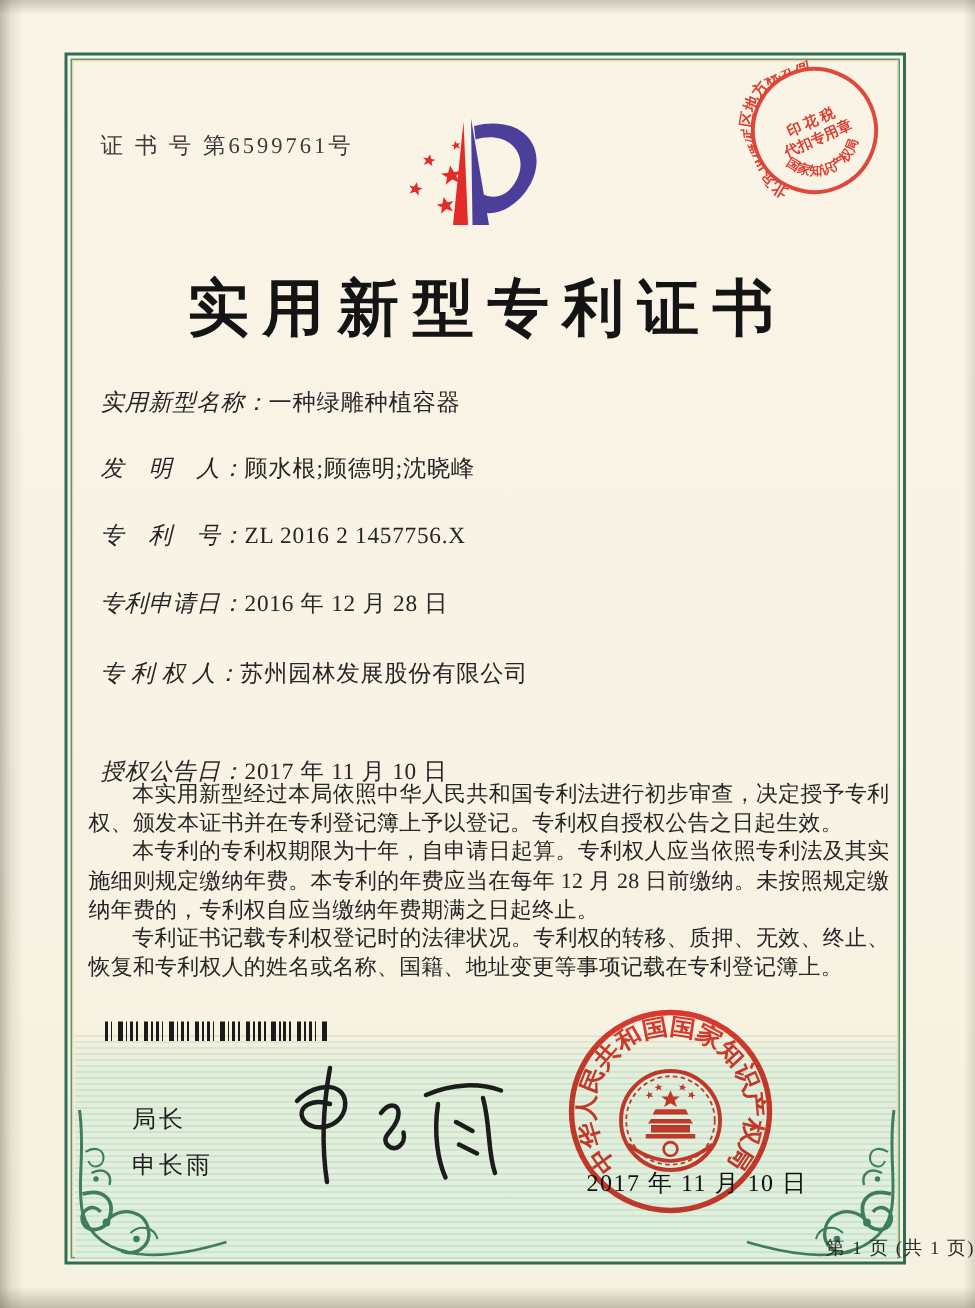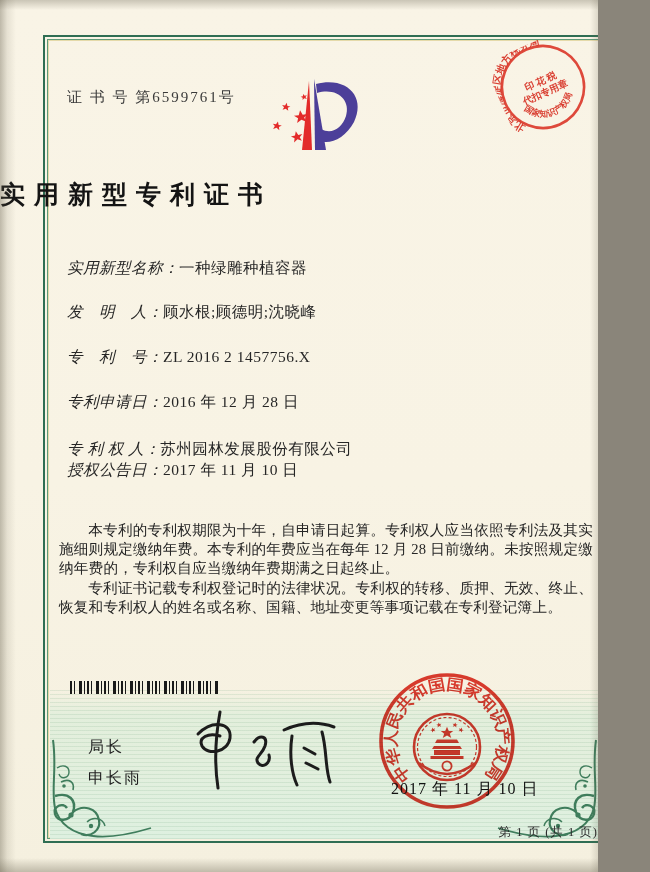--- a/index.html
+++ b/index.html
@@ -1,18 +1,18 @@
 <!DOCTYPE html>
 <html><head>
 <meta charset="utf-8">
 <style>
   html,body{margin:0;padding:0;}
   body{width:650px;height:872px;overflow:hidden;background:#8a857a;}
   .page{
-    position:relative;width:598px;height:872px;
+    position:relative;width:650px;height:872px;
     background:linear-gradient(180deg,#f9f4e6 0%,#f8f3e4 55%,#f5f0df 100%);
     font-family:"Liberation Serif", serif;
     color:#2b2b2b;
     overflow:hidden;
   }
   
   .edge-left{position:absolute;left:0;top:0;bottom:0;width:16px;
     background:linear-gradient(90deg,rgba(94,88,70,.38),rgba(94,88,70,.12) 45%,transparent);}
   .edge-top{position:absolute;left:0;top:0;right:0;height:10px;
     background:linear-gradient(180deg,rgba(94,88,70,.30),transparent);}
@@ -37,22 +37,22 @@
   .flourish.left{left:47px;top:738px;}
   .flourish.right{left:494px;top:738px;transform:scaleX(-1);}
 
   .cert-no{position:absolute;left:67px;top:88px;font-size:15px;letter-spacing:2px;color:#3a3a3a;}
 
   .logo{position:absolute;left:260px;top:76px;width:110px;height:92px;}
 
   .tax-stamp{position:absolute;left:498px;top:42px;width:90px;height:90px;
     transform:rotate(-24deg);opacity:.92;mix-blend-mode:multiply;}
 
-  .title{position:absolute;left:0;top:178px;width:100%;
-    font-size:25px;font-weight:bold;letter-spacing:9px;color:#141414;}
+  .title{position:absolute;left:0;top:178px;width:100%;text-align:center;
+    font-size:41px;font-weight:bold;letter-spacing:9px;color:#141414;}
 
   .field{position:absolute;left:67px;font-size:15.5px;white-space:pre;color:#262626;}
   .field .lab{letter-spacing:.5px;font-style:italic;}
   .field .val{letter-spacing:.5px;text-align:center;}
 
   .body-text{position:absolute;left:59px;top:521px;width:534px;
     font-size:14.6px;line-height:19.2px;text-align:justify;color:#262626;letter-spacing:.2px;}
   .body-text p{margin:0;text-indent:2em;}
 
   .barcode{position:absolute;left:70px;top:681px;width:150px;height:13px;
@@ -153,23 +153,24 @@
     <text x="0" y="9" text-anchor="middle" font-size="9.6" class="seal-text">代扣专用章</text>
   </svg>
 
   <div class="title">实用新型专利证书</div>
 
   <div class="field" style="top:258px"><span class="lab">实用新型名称：</span><span class="val">一种绿雕种植容器</span></div>
   <div class="field" style="top:302px"><span class="lab">发　明　人：</span><span class="val">顾水根;顾德明;沈晓峰</span></div>
   <div class="field" style="top:347px"><span class="lab">专　利　号：</span><span class="val">ZL 2016 2 1457756.X</span></div>
   <div class="field" style="top:392px"><span class="lab">专利申请日：</span><span class="val">2016 年 12 月 28 日</span></div>
   <div class="field" style="top:439px"><span class="lab">专 利 权 人：</span><span class="val">苏州园林发展股份有限公司</span></div>
-  <div class="field" style="top:460px"><span class="lab">授权公告日：</span><span class="val">2017 年 11 月 10 日</span></div>
+  <div class="field" style="top:504px"><span class="lab">授权公告日：</span><span class="val">2017 年 11 月 10 日</span></div>
 
   <div class="body-text">
+    <p>本实用新型经过本局依照中华人民共和国专利法进行初步审查，决定授予专利权、颁发本证书并在专利登记簿上予以登记。专利权自授权公告之日起生效。</p>
     <p>本专利的专利权期限为十年，自申请日起算。专利权人应当依照专利法及其实施细则规定缴纳年费。本专利的年费应当在每年 12 月 28 日前缴纳。未按照规定缴纳年费的，专利权自应当缴纳年费期满之日起终止。</p>
     <p>专利证书记载专利权登记时的法律状况。专利权的转移、质押、无效、终止、恢复和专利权人的姓名或名称、国籍、地址变更等事项记载在专利登记簿上。</p>
   </div>
 
   <div class="barcode"></div>
 
   <div class="director">
     <div>局长</div>
     <div>申长雨</div>
   </div>

